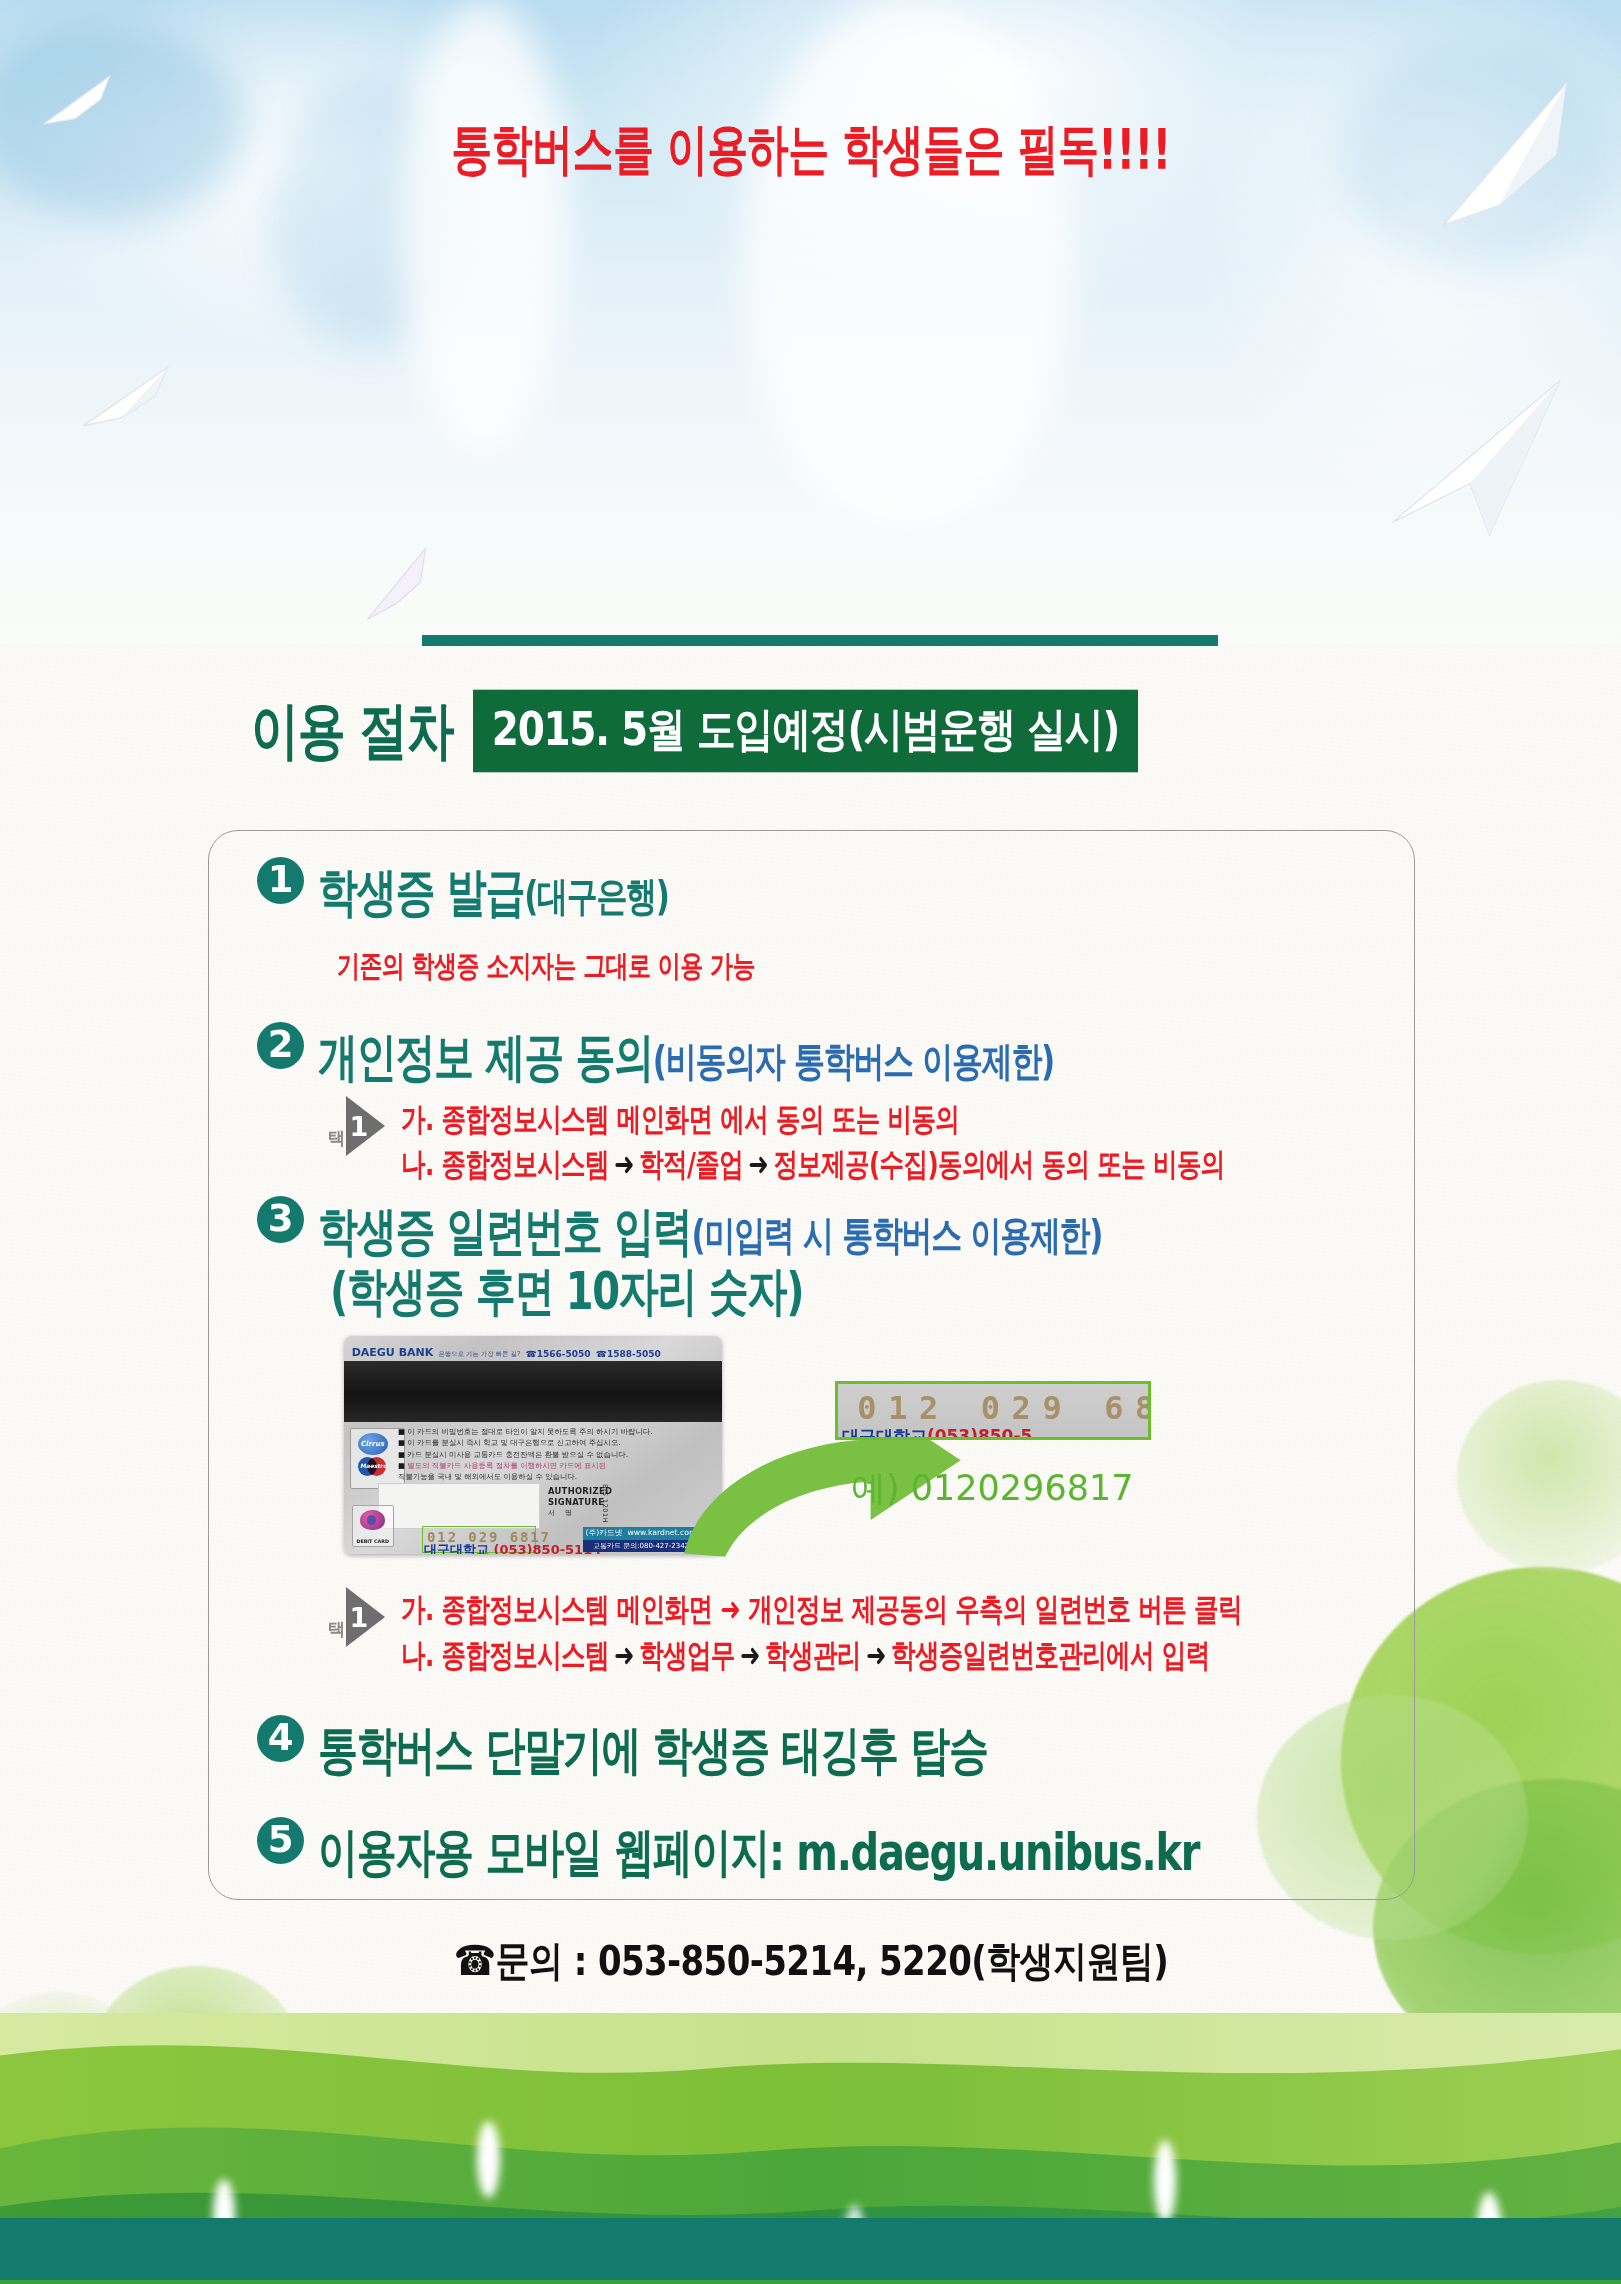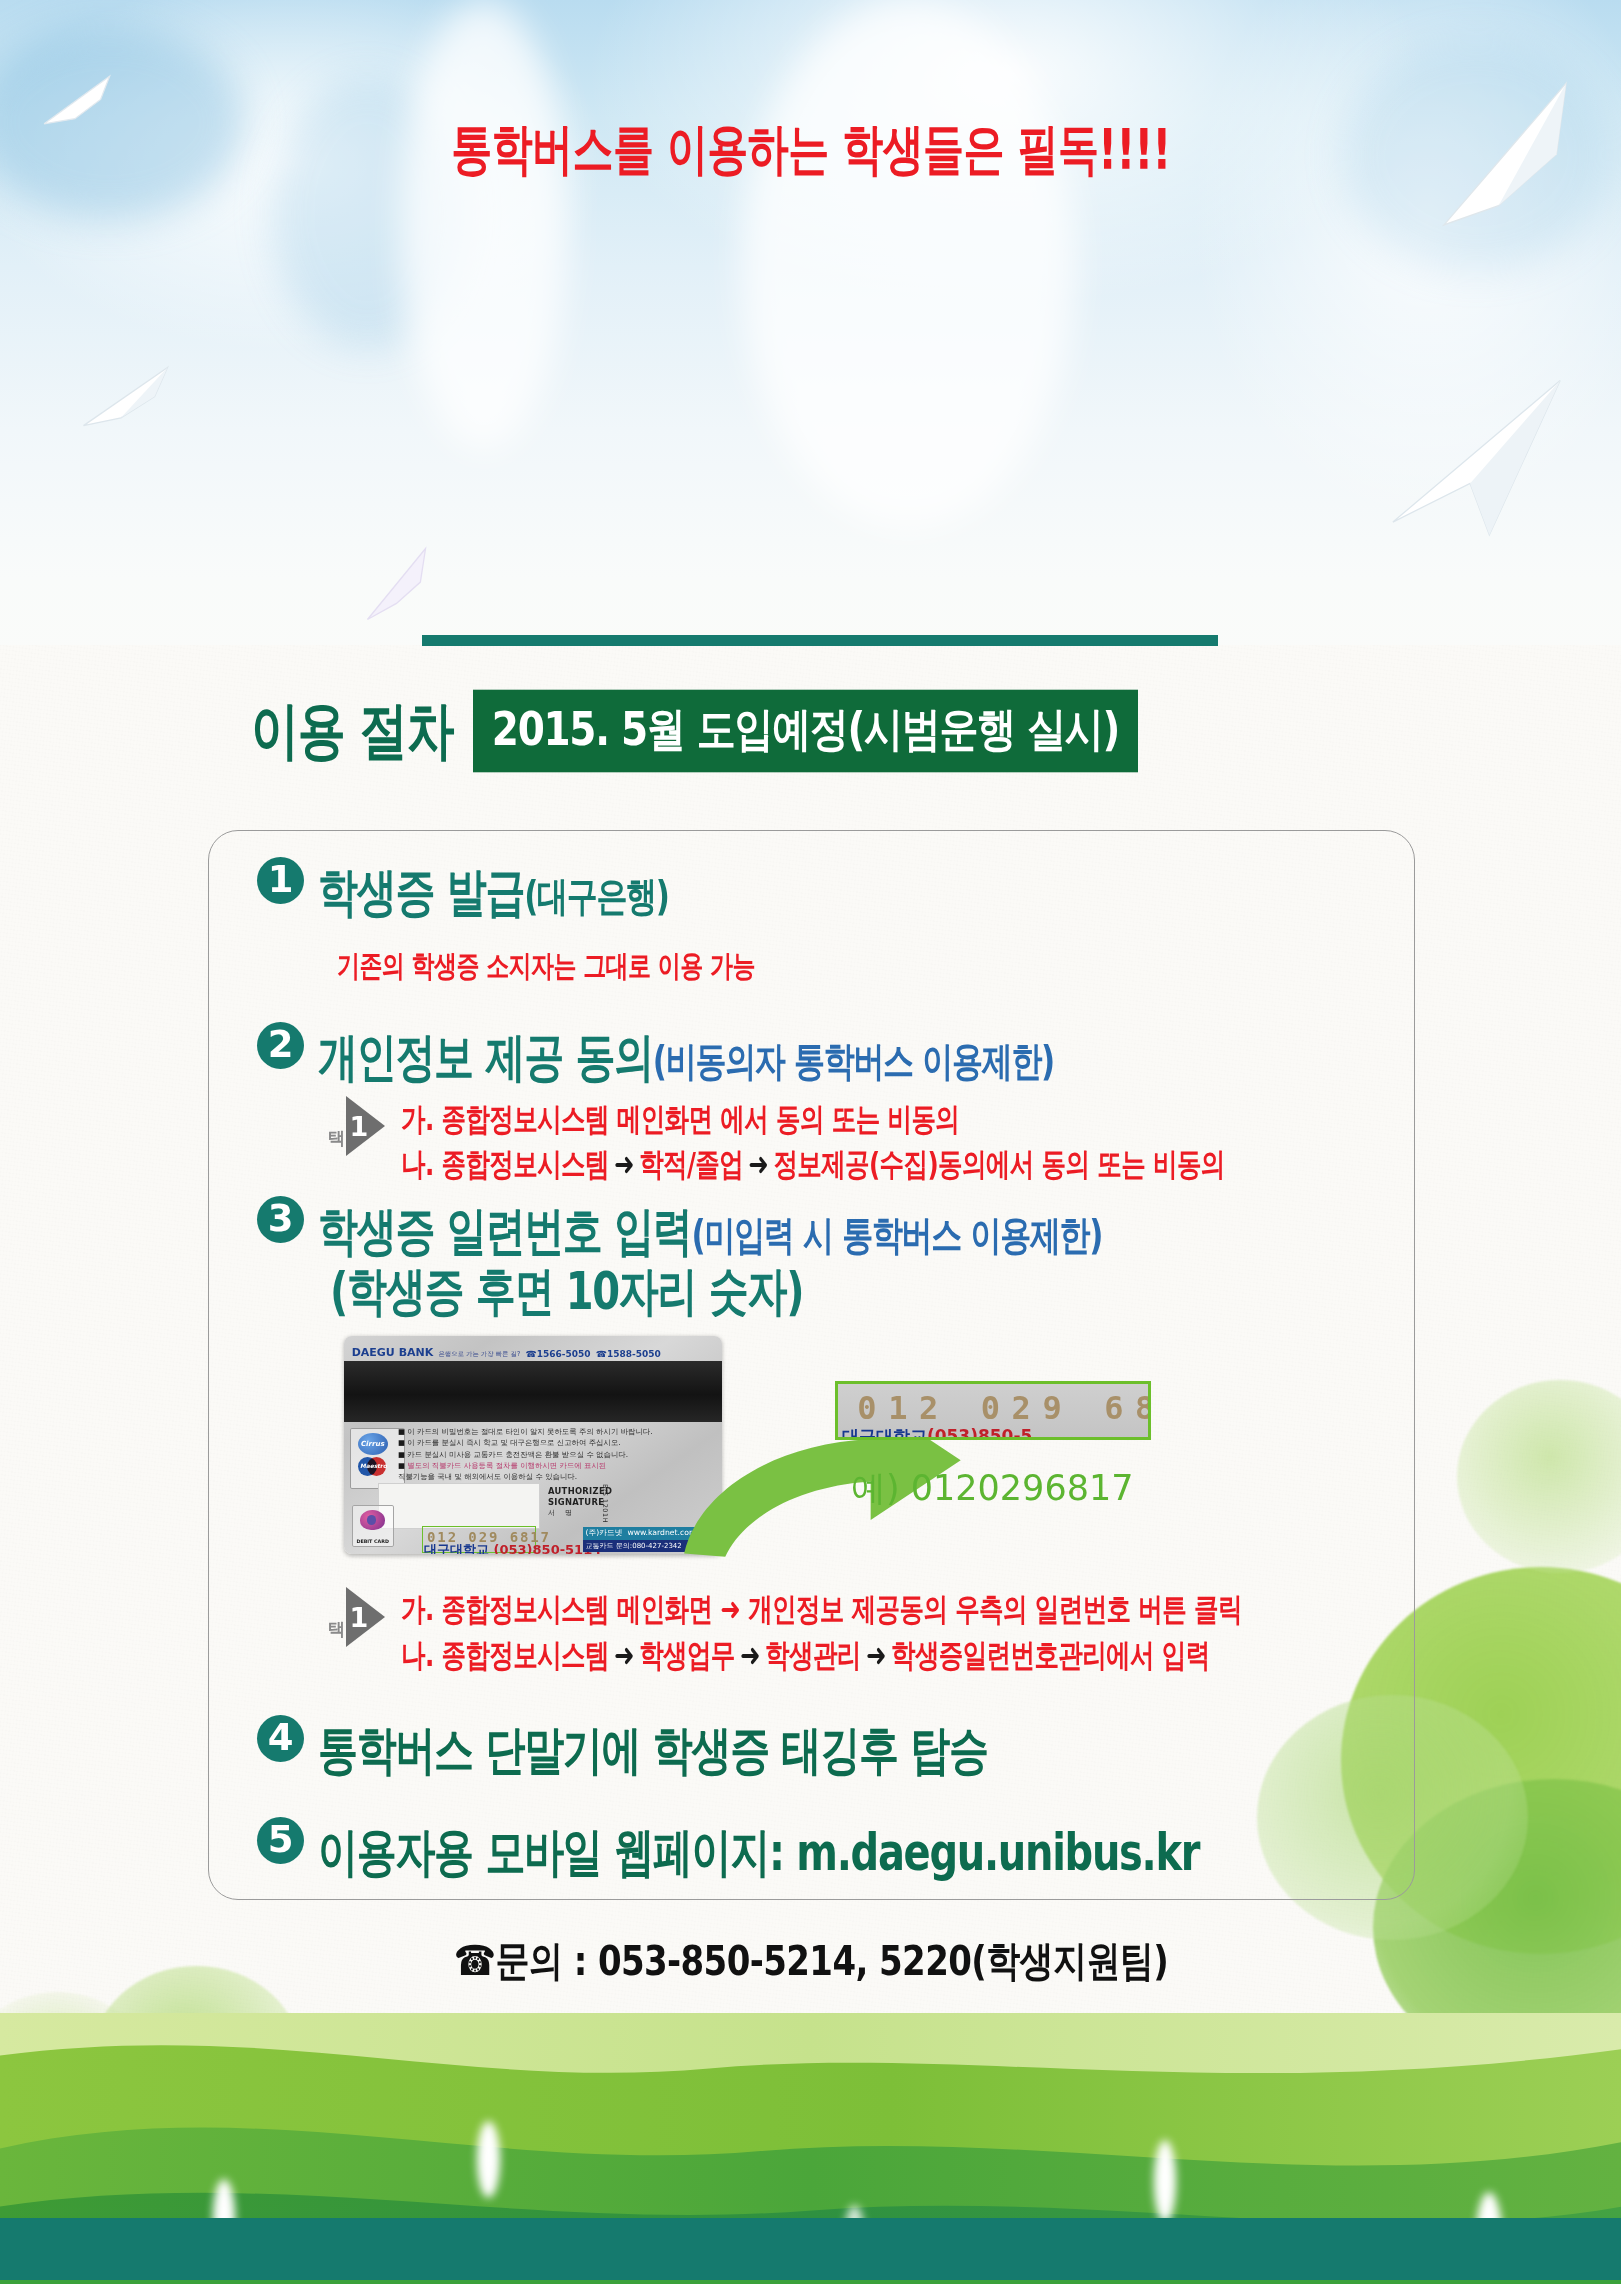--- a/index.html
+++ b/index.html
@@ -270,21 +270,21 @@
     font-size:14px;color:#a08a5e;letter-spacing:1.9px;font-weight:bold;
     font-family:"DejaVu Sans Mono","Liberation Mono",monospace;
   }
   .bc-school{
     position:absolute;left:80px;top:205px;
     font-size:13px;font-weight:bold;white-space:nowrap;
   }
   .bc-school .blue{color:#17388f;}
   .bc-school .red{color:#c0202a;}
   .bc-kardnet{
-    position:absolute;left:239px;top:191px;width:116px;
+    position:absolute;left:239px;top:191px;width:116px;text-align:center;
   }
   .bc-kardnet .row1{
     background:#1f7ea0;color:#fff;font-size:7.7px;padding:1.3px 2.6px;white-space:nowrap;
     display:flex;justify-content:space-between;
   }
   .bc-kardnet .row2{
     background:#1a2f7a;color:#fff;font-size:7px;padding:1.3px 2.6px;white-space:nowrap;
   }
   .bc-debit{
     position:absolute;left:7.7px;top:169px;width:40px;height:40px;

